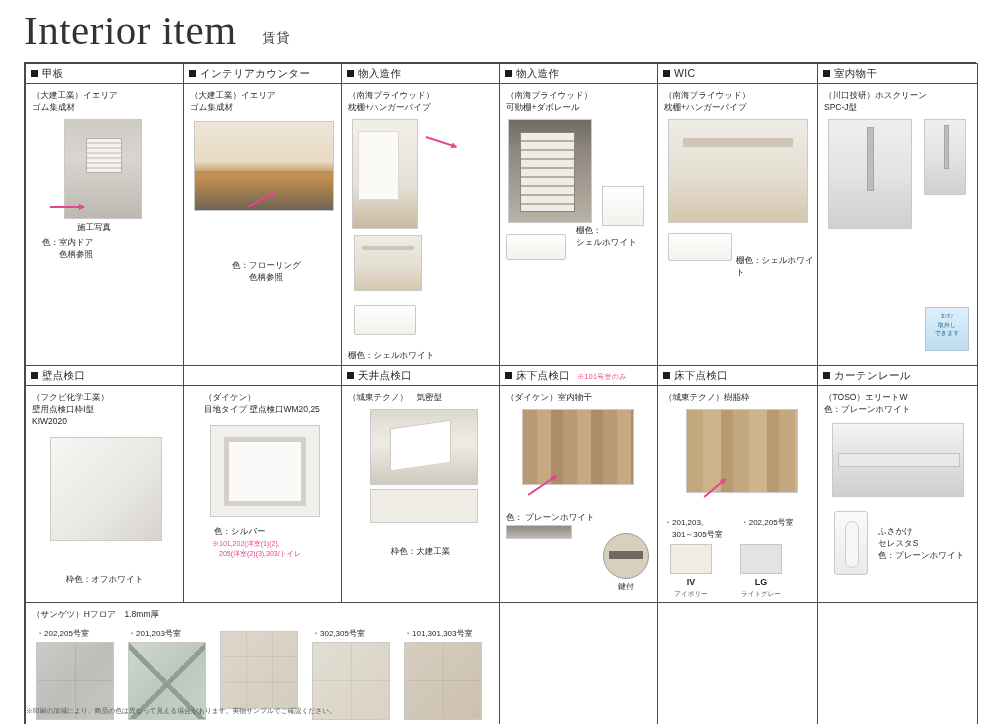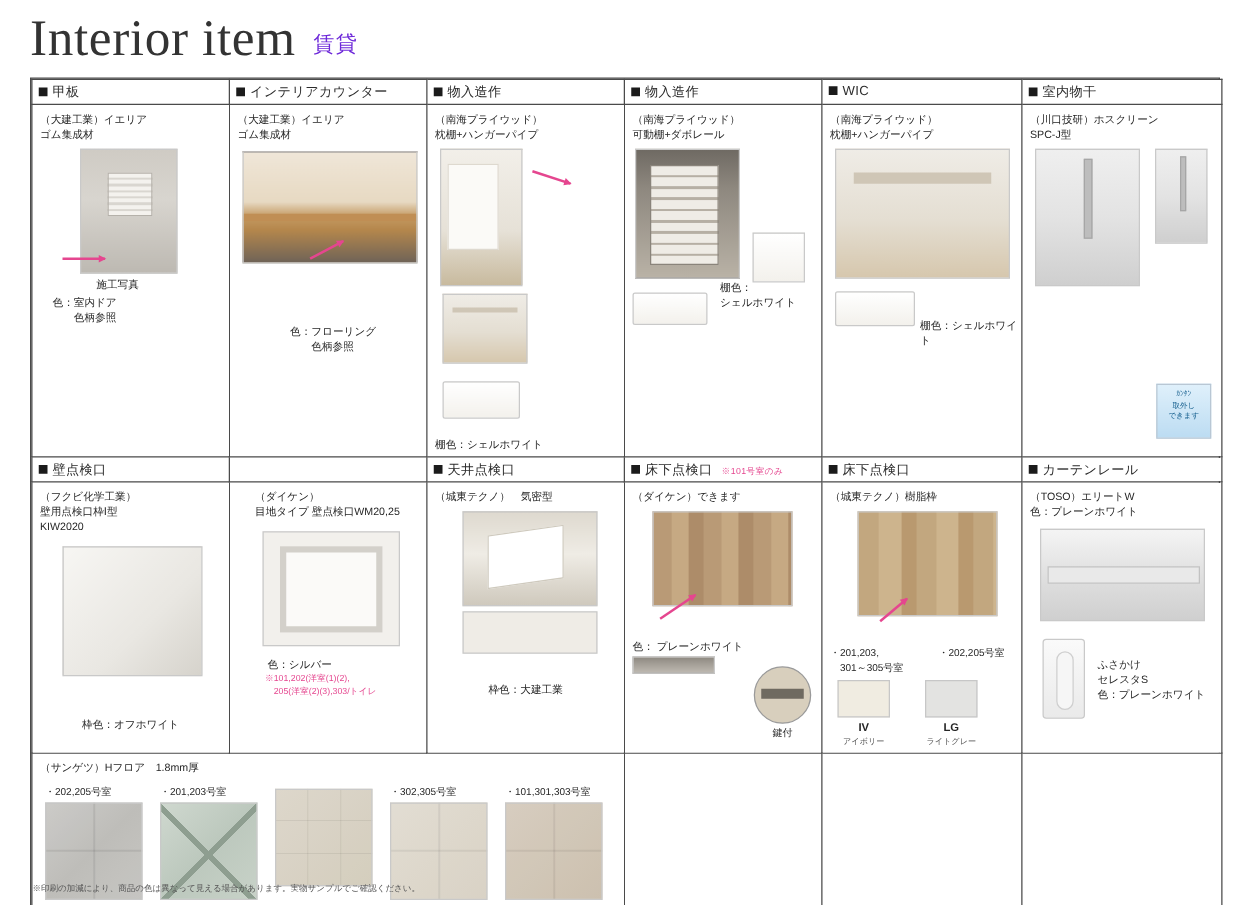--- a/index.html
+++ b/index.html
@@ -14,33 +14,33 @@
     position: relative;
     width: 1000px; height: 724px;
     overflow: hidden;
     background: #fff;
   }
 
   
   .header {
     position: absolute;
     left: 24px; top: 10px;
-    display: flex; align-items: flex-end; gap: 14px;
+    display: flex; align-items: flex-end; gap: 26px;
   }
   .header .title {
     font-family: "Liberation Serif", serif;
     font-size: 41px;
     font-weight: 400;
     letter-spacing: 0.5px;
     color: #333;
     line-height: 1;
   }
   .header .subtitle {
-    font-size: 17px;
-    color: #6d28d9;
+    font-size: 13px;
+    color: #404040;
     padding-bottom: 4px;
     letter-spacing: 1px;
   }
 
   
   .sheet {
     position: absolute;
     left: 24px; top: 62px;
     width: 952px;
     border: 1px solid #4a4a4a;
@@ -366,37 +366,37 @@
         </td>
 
         <td class="cell">
           <div class="cap">（城東テクノ）　気密型</div>
           <div class="ph ceil" style="width:108px;height:76px;margin:6px auto 0 22px"></div>
           <div class="ph flat" style="width:108px;height:34px;margin:4px auto 0 22px"></div>
           <div class="center" style="margin-top:22px">枠色：大建工業</div>
         </td>
 
         <td class="cell">
-          <div class="cap">（ダイケン）できます</div>
+          <div class="cap">（ダイケン）室内物干</div>
           <div class="ph woodfloor" style="width:112px;height:76px;margin:6px 0 0 16px"></div>
           <div class="arrow" style="left:28px; top:108px; width:34px; transform:rotate(-34deg)"></div>
           <div style="margin-top:26px">色：
 プレーンホワイト</div>
           <div class="ph" style="width:66px;height:14px;background:linear-gradient(to bottom,#8f8a82,#bdb8b0);margin-top:2px"></div>
           <div style="position:absolute;right:8px;bottom:10px;text-align:center">
             <div class="circlephoto"></div>
             <div style="font-size:8px;margin-top:2px">鍵付</div>
           </div>
         </td>
 
         <td class="cell">
           <div class="cap">（城東テクノ）樹脂枠</div>
           <div class="ph woodfloor2" style="width:112px;height:84px;margin:6px 0 0 22px"></div>
           <div class="arrow" style="left:46px; top:110px; width:28px; transform:rotate(-40deg)"></div>
-          <div style="display:flex;gap:28px;margin-top:24px">
+          <div style="display:flex;gap:18px;margin-top:24px">
             <div class="cap" style="font-size:8px">・201,203,
 　301～305号室</div>
             <div class="cap" style="font-size:8px">・202,205号室</div>
           </div>
           <div class="chipbox" style="margin-top:4px;gap:28px;padding-left:6px">
             <div class="chip">
               <div class="sw" style="background:#f0ece1"></div>
               <div class="nm">IV</div>
               <div class="sub">アイボリー</div>
             </div>

